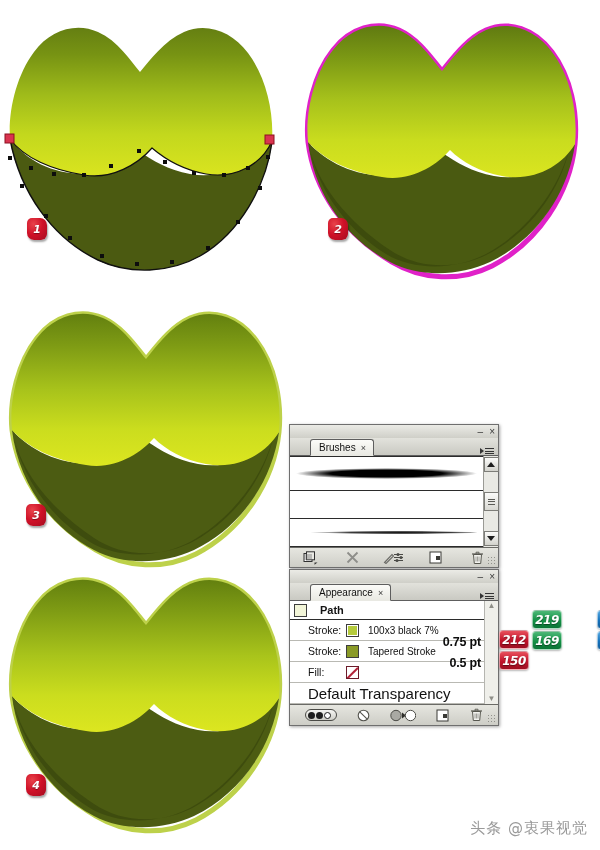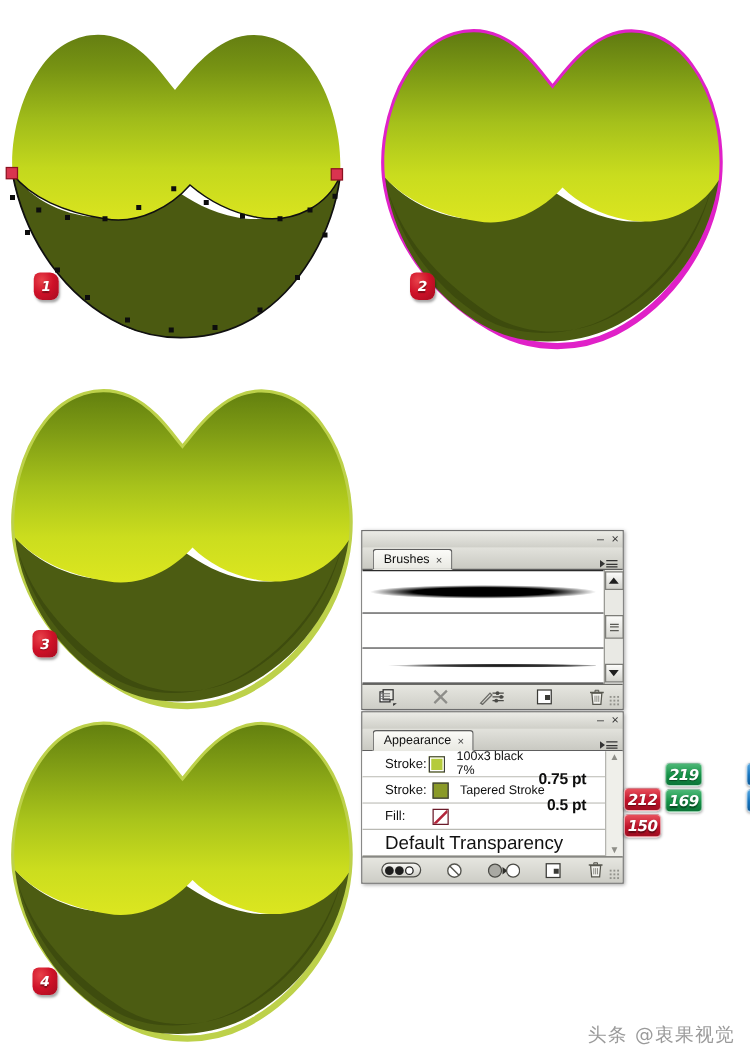--- a/index.html
+++ b/index.html
@@ -80,21 +80,21 @@
     line-height: 10px;
     color: #3a3a3a;
     cursor: pointer;
   }
   .panel-tabrow {
     height: 17px;
     background: linear-gradient(#e2e2dc, #c9c9c2);
     position: relative;
     display: flex;
     align-items: flex-end;
-    padding-left: 8px;
+    padding-left: 20px;
     border-bottom: 1px solid #5e5e5e;
   }
   .panel-tab {
     height: 15px;
     padding: 0 7px 0 8px;
     background: linear-gradient(#fbfbf8, #e9e9e3);
     border: 1px solid #5e5e5e;
     border-bottom: 1px solid #e9e9e3;
     border-radius: 3px 3px 0 0;
     display: flex;
@@ -273,21 +273,21 @@
     content:"";
     position:absolute; left:-2px; top:50%;
     width:140%; height:1.6px; background:#b3243a;
     transform: rotate(-45deg); transform-origin:center;
   }
   .ap-name { font-size: 10px; color:#111; flex: 1 1 auto; }
   .ap-weight {
     font-weight: bold;
     font-size: 12.5px;
     color: #0d0d0d;
-    padding-right: 16px;
+    padding-right: 4px;
     white-space: nowrap;
     letter-spacing: -0.2px;
     margin-top: 23px;
   }
   .ap-plain { font-size:15px; padding-left:14px; color:#111; }
 
   .ap-scroll {
     position:absolute; right:0; top:0; bottom:0; width:13px;
     background:#efefea; border-left:1px solid #b5b5b0;
     display:flex; flex-direction:column; justify-content:space-between; align-items:center;
@@ -605,20 +605,24 @@
             <i></i>
             <i></i>
             <i></i>
           </span>
       </div>
     </div>
 
     <div class="panel-body">
       <div class="ap-list" style="margin-right:13px;">
 
+        <div class="ap-row head">
+          <span class="swatch" style="background:#f2f5d8;"></span>
+          <span class="ap-head-label">Path</span>
+        </div>
 
         <div class="ap-row">
           <span class="ap-label">Stroke:</span>
           <span class="swatch outline" style="background:#b5cb3c;"></span>
           <span class="ap-name">100x3 black 7%</span>
           <span class="ap-weight">0.75 pt</span>
         </div>
 
         <div class="ap-row">
           <span class="ap-label">Stroke:</span>

